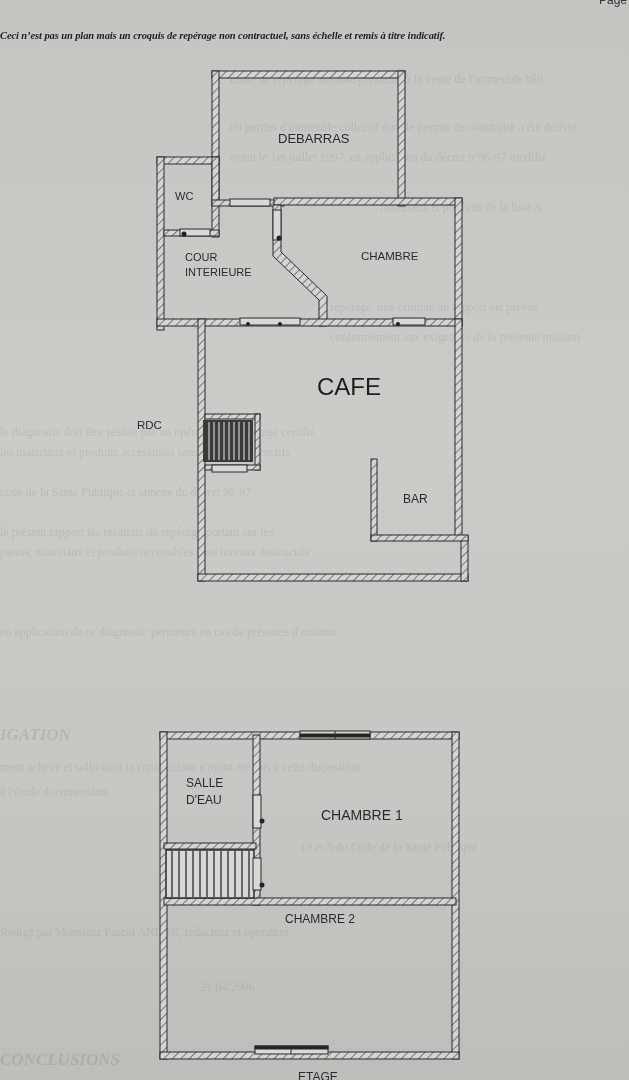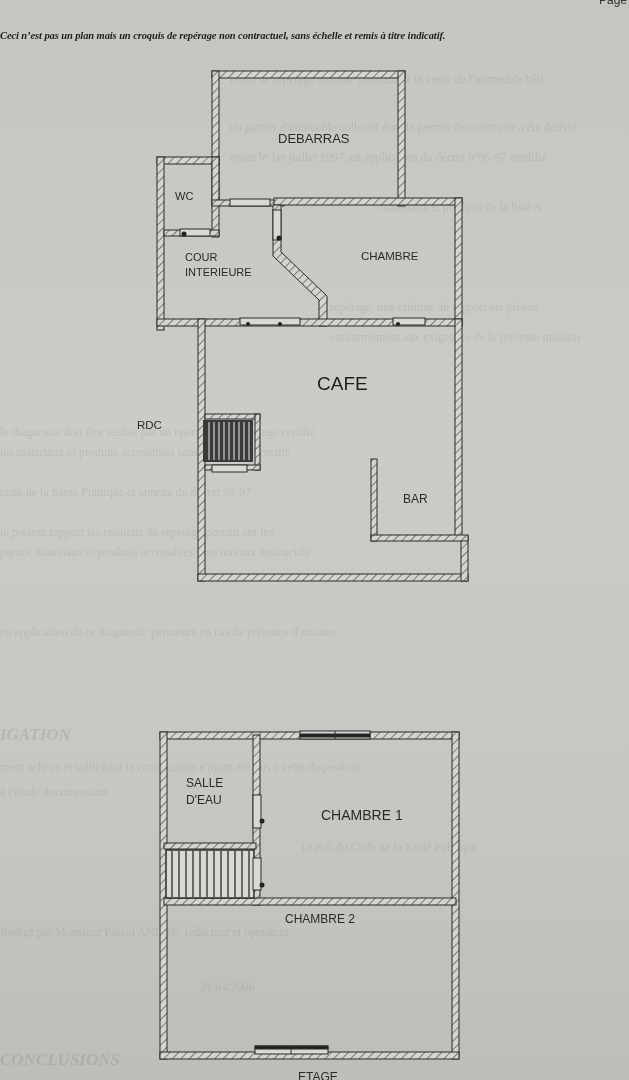--- a/index.html
+++ b/index.html
@@ -176,21 +176,21 @@
     </g>
   </svg>
 
   <div style="position:absolute;left:278px;top:131px;font-size:13px;color:#2a2a2a">DEBARRAS</div>
   <div style="position:absolute;left:175px;top:190px;font-size:11px;color:#2a2a2a">WC</div>
   <div style="position:absolute;left:185px;top:250px;font-size:11px;color:#2a2a2a;line-height:15px">
     <div>COUR</div>
     <div>INTERIEURE</div>
   </div>
   <div style="position:absolute;left:361px;top:250px;font-size:11.5px;color:#2a2a2a">CHAMBRE</div>
-  <div style="position:absolute;left:317px;top:373px;font-size:19px;color:#1e1e1e">CAFE</div>
+  <div style="position:absolute;left:317px;top:373px;font-size:24px;color:#1e1e1e">CAFE</div>
   <div style="position:absolute;left:403px;top:492px;font-size:12px;color:#2a2a2a">BAR</div>
   <div style="position:absolute;left:137px;top:419px;font-size:11.5px;color:#2a2a2a;">RDC</div>
 
   <div style="position:absolute;left:186px;top:775px;font-size:12px;color:#2a2a2a;line-height:17px">
     <div>SALLE</div>
     <div>D'EAU</div>
   </div>
   <div style="position:absolute;left:321px;top:807px;font-size:14px;color:#2a2a2a">CHAMBRE 1</div>
   <div style="position:absolute;left:285px;top:912px;font-size:12px;color:#2a2a2a">CHAMBRE 2</div>
   <div style="position:absolute;left:298px;top:1070px;font-size:12px;color:#2a2a2a">ETAGE</div>

